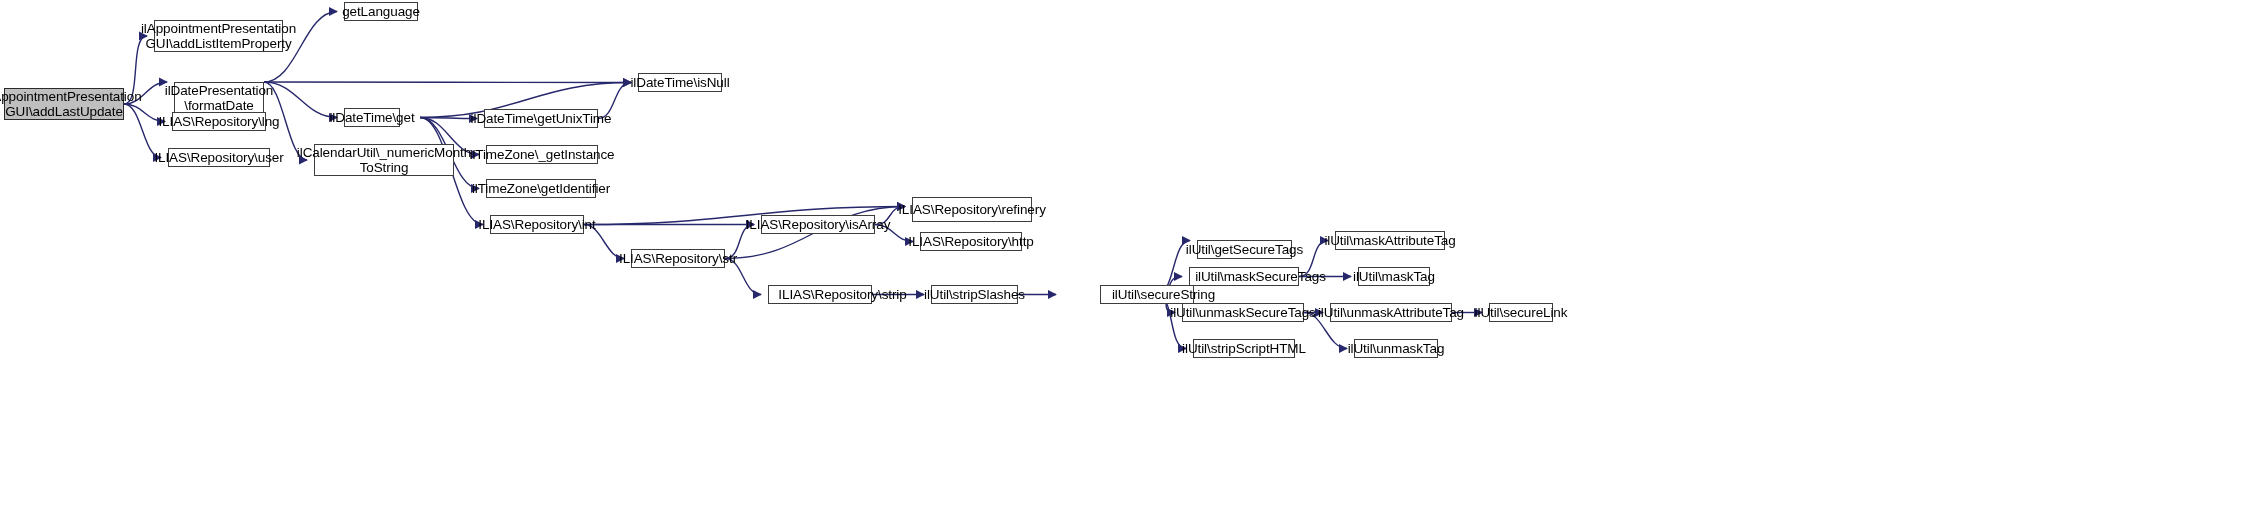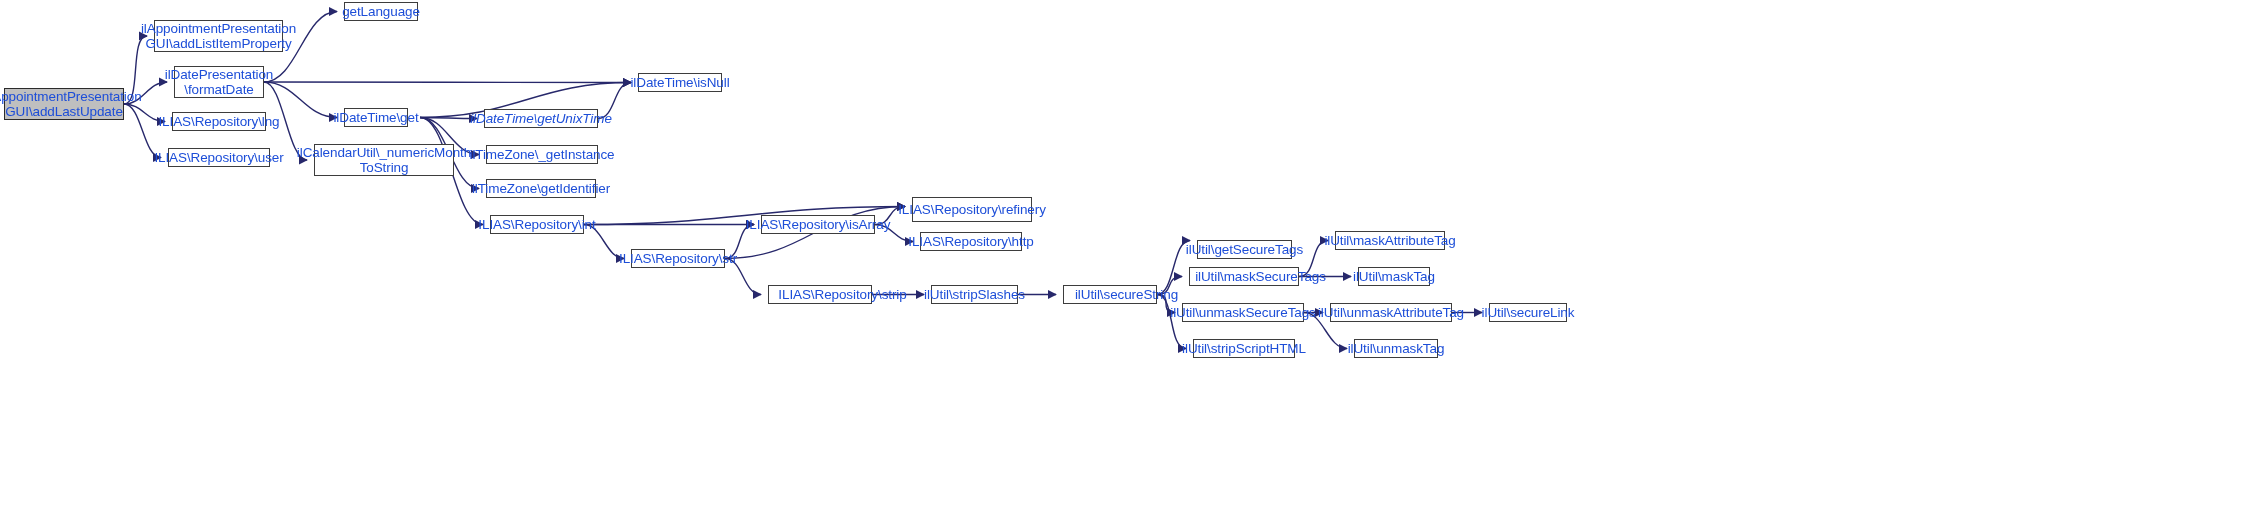--- a/index.html
+++ b/index.html
@@ -25,21 +25,21 @@
   }
   .node {
     position: absolute;
     box-sizing: border-box;
     display: flex;
     align-items: center;
     justify-content: center;
     text-align: center;
     border: 1px solid #3d3d3d;
     background: #ffffff;
-    color: #1d4ed8;
+    color: #000000;
     font-size: 13.5px;
     line-height: 15px;
     letter-spacing: -0.1px;
     white-space: pre-line;
     padding: 0 3px;
     z-index: 2;
   }
   .node.root {
     background: #bfbfbf;
     border: 1px solid #2b2b2b;
@@ -88,42 +88,42 @@
         <path d="M 1299 276.5 C 1322.4 276.5, 1327.6 276.5, 1351 276.5" marker-end="url(#arrow)"></path>
         <path d="M 1304 312.5 C 1322 312.5, 1305 312.5, 1323 312.5" marker-end="url(#arrow)"></path>
         <path d="M 1304 312.5 C 1323.35 312.5, 1327.65 348.5, 1347 348.5" marker-end="url(#arrow)"></path>
         <path d="M 1452 312.5 C 1470 312.5, 1464 312.5, 1482 312.5" marker-end="url(#arrow)"></path>
       </g>
   </svg>
 <div class="node root" style="left: 4px; top: 88px; width: 120px; height: 32px;">ilAppointmentPresentation
 GUI\addLastUpdate</div>
     <div class="node" style="left: 154px; top: 20px; width: 129px; height: 32px;">ilAppointmentPresentation
 GUI\addListItemProperty</div>
-    <div class="node" style="left: 174px; top: 66px; width: 90px; height: 32px;">ilDatePresentation
+    <div class="node" style="left: 174px; top: 82px; width: 90px; height: 32px;">ilDatePresentation
 \formatDate</div>
     <div class="node" style="left: 172px; top: 112px; width: 94px; height: 19px;">ILIAS\Repository\lng</div>
     <div class="node" style="left: 168px; top: 148px; width: 102px; height: 19px;">ILIAS\Repository\user</div>
     <div class="node" style="left: 344px; top: 2px; width: 74px; height: 19px;">getLanguage</div>
-    <div class="node" style="left: 344px; top: 108px; width: 64px; height: 19px;">ilDateTime\get</div>
+    <div class="node" style="left: 344px; top: 108px; width: 56px; height: 19px;">ilDateTime\get</div>
     <div class="node" style="left: 314px; top: 144px; width: 140px; height: 32px;">ilCalendarUtil\_numericMonth
 ToString</div>
     <div class="node" style="left: 638px; top: 73px; width: 84px; height: 19px;">ilDateTime\isNull</div>
-    <div class="node" style="left: 484px; top: 109px; width: 114px; height: 19px; font-style: italic;">ilDateTime\getUnixTime</div>
+    <div class="node" style="left: 484px; top: 109px; width: 114px; height: 19px;">ilDateTime\getUnixTime</div>
     <div class="node" style="left: 486px; top: 145px; width: 112px; height: 19px;">ilTimeZone\_getInstance</div>
     <div class="node" style="left: 486px; top: 179px; width: 110px; height: 19px;">ilTimeZone\getIdentifier</div>
     <div class="node" style="left: 490px; top: 215px; width: 94px; height: 19px;">ILIAS\Repository\int</div>
     <div class="node" style="left: 631px; top: 249px; width: 94px; height: 19px;">ILIAS\Repository\str</div>
     <div class="node" style="left: 768px; top: 285px; width: 104px; height: 19px; padding-left: 48px;">ILIAS\Repository\strip</div>
     <div class="node" style="left: 761px; top: 215px; width: 114px; height: 19px;">ILIAS\Repository\isArray</div>
     <div class="node" style="left: 912px; top: 197px; width: 120px; height: 25px;">ILIAS\Repository\refinery</div>
     <div class="node" style="left: 920px; top: 232px; width: 102px; height: 19px;">ILIAS\Repository\http</div>
     <div class="node" style="left: 931px; top: 285px; width: 87px; height: 19px;">ilUtil\stripSlashes</div>
-    <div class="node" style="left: 1063px; top: 285px; width: 94px; height: 19px; padding-left: 36px;">ilUtil\secureString</div>
+    <div class="node" style="left: 1100px; top: 285px; width: 94px; height: 19px; padding-left: 36px;">ilUtil\secureString</div>
     <div class="node" style="left: 1197px; top: 231px; width: 95px; height: 19px; margin-top: 9px;">ilUtil\getSecureTags</div>
     <div class="node" style="left: 1189px; top: 267px; width: 110px; height: 19px; padding-left: 36px;">ilUtil\maskSecureTags</div>
     <div class="node" style="left: 1182px; top: 303px; width: 122px; height: 19px;">ilUtil\unmaskSecureTags</div>
     <div class="node" style="left: 1193px; top: 339px; width: 102px; height: 19px;">ilUtil\stripScriptHTML</div>
     <div class="node" style="left: 1335px; top: 231px; width: 110px; height: 19px;">ilUtil\maskAttributeTag</div>
     <div class="node" style="left: 1358px; top: 267px; width: 72px; height: 19px;">ilUtil\maskTag</div>
     <div class="node" style="left: 1330px; top: 303px; width: 122px; height: 19px;">ilUtil\unmaskAttributeTag</div>
     <div class="node" style="left: 1354px; top: 339px; width: 84px; height: 19px;">ilUtil\unmaskTag</div>
-    <div class="node" style="left: 1489px; top: 303px; width: 78px; height: 19px;">ilUtil\secureLink</div>
+    <div class="node" style="left: 1489px; top: 303px; width: 64px; height: 19px;">ilUtil\secureLink</div>
   </div>
 
 </body></html>

